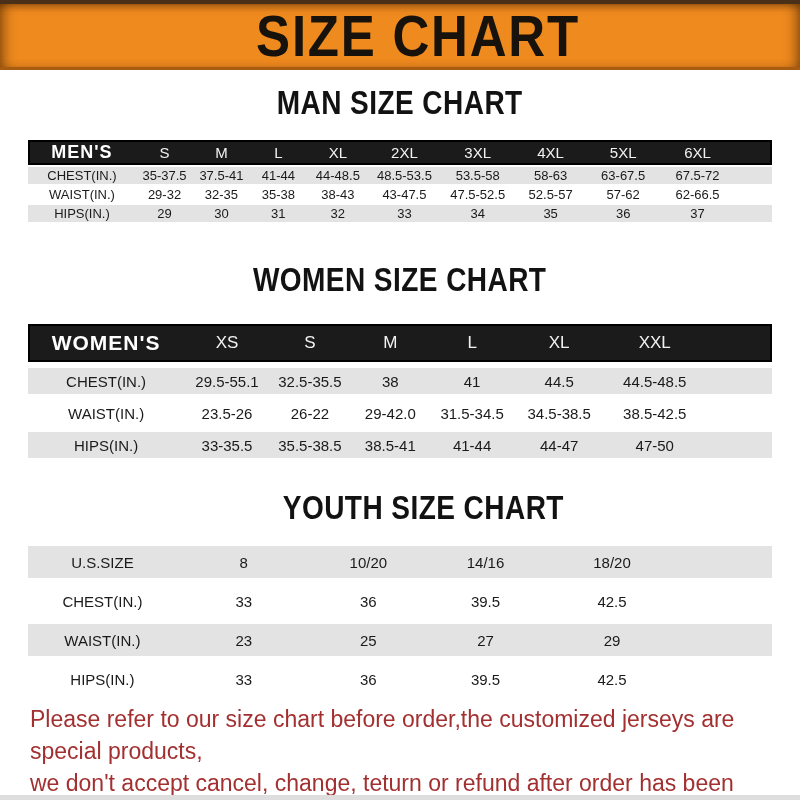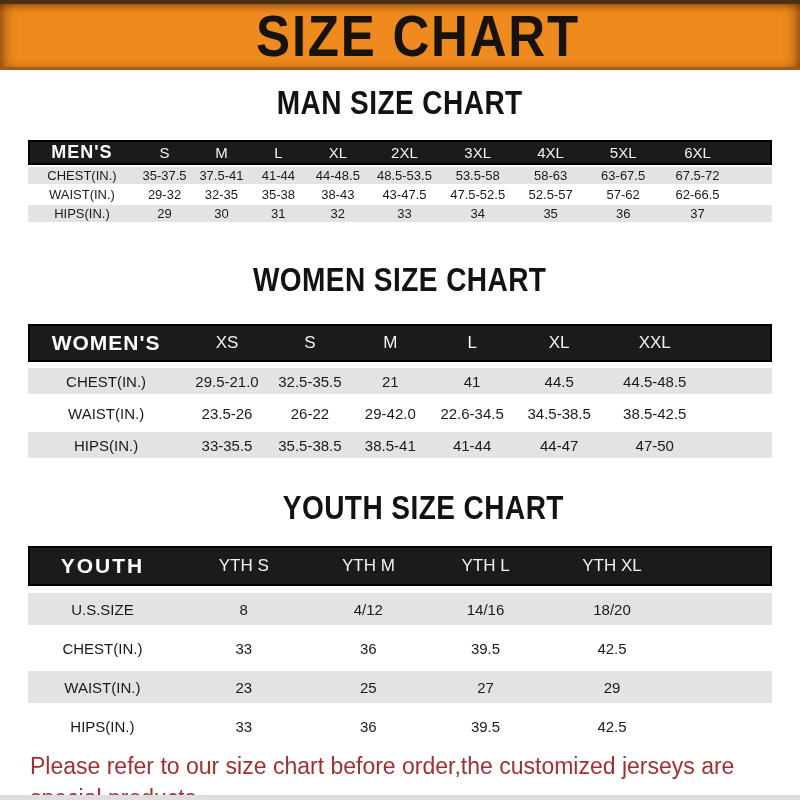--- a/index.html
+++ b/index.html
@@ -160,34 +160,34 @@
           <div class="tcell">XS</div>
           <div class="tcell">S</div>
           <div class="tcell">M</div>
           <div class="tcell">L</div>
           <div class="tcell">XL</div>
           <div class="tcell">XXL</div>
           <div class="tcell spacer"></div>
         </div>
         <div class="trow gray">
           <div class="tcell label">CHEST(IN.)</div>
-          <div class="tcell">29.5-21.0</div>
+          <div class="tcell">29.5-55.1</div>
           <div class="tcell">32.5-35.5</div>
-          <div class="tcell">21</div>
+          <div class="tcell">38</div>
           <div class="tcell">41</div>
           <div class="tcell">44.5</div>
           <div class="tcell">44.5-48.5</div>
           <div class="tcell spacer"></div>
         </div>
         <div class="trow white">
           <div class="tcell label">WAIST(IN.)</div>
           <div class="tcell">23.5-26</div>
           <div class="tcell">26-22</div>
           <div class="tcell">29-42.0</div>
-          <div class="tcell">22.6-34.5</div>
+          <div class="tcell">31.5-34.5</div>
           <div class="tcell">34.5-38.5</div>
           <div class="tcell">38.5-42.5</div>
           <div class="tcell spacer"></div>
         </div>
         <div class="trow gray">
           <div class="tcell label">HIPS(IN.)</div>
           <div class="tcell">33-35.5</div>
           <div class="tcell">35.5-38.5</div>
           <div class="tcell">38.5-41</div>
           <div class="tcell">41-44</div>
@@ -196,32 +196,24 @@
           <div class="tcell spacer"></div>
         </div>
       </div>
   </section>
 
   <section id="sec-youth">
     <h2 class="section-title">
       <span class="condensed">YOUTH SIZE CHART</span>
     </h2>
     <div class="table youth">
-        <div class="trow thead-row">
-          <div class="tcell label">YOUTH</div>
-          <div class="tcell">YTH S</div>
-          <div class="tcell">YTH M</div>
-          <div class="tcell">YTH L</div>
-          <div class="tcell">YTH XL</div>
-          <div class="tcell spacer"></div>
-        </div>
         <div class="trow gray">
           <div class="tcell label">U.S.SIZE</div>
           <div class="tcell">8</div>
-          <div class="tcell">4/12</div>
+          <div class="tcell">10/20</div>
           <div class="tcell">14/16</div>
           <div class="tcell">18/20</div>
           <div class="tcell spacer"></div>
         </div>
         <div class="trow white">
           <div class="tcell label">CHEST(IN.)</div>
           <div class="tcell">33</div>
           <div class="tcell">36</div>
           <div class="tcell">39.5</div>
           <div class="tcell">42.5</div>

